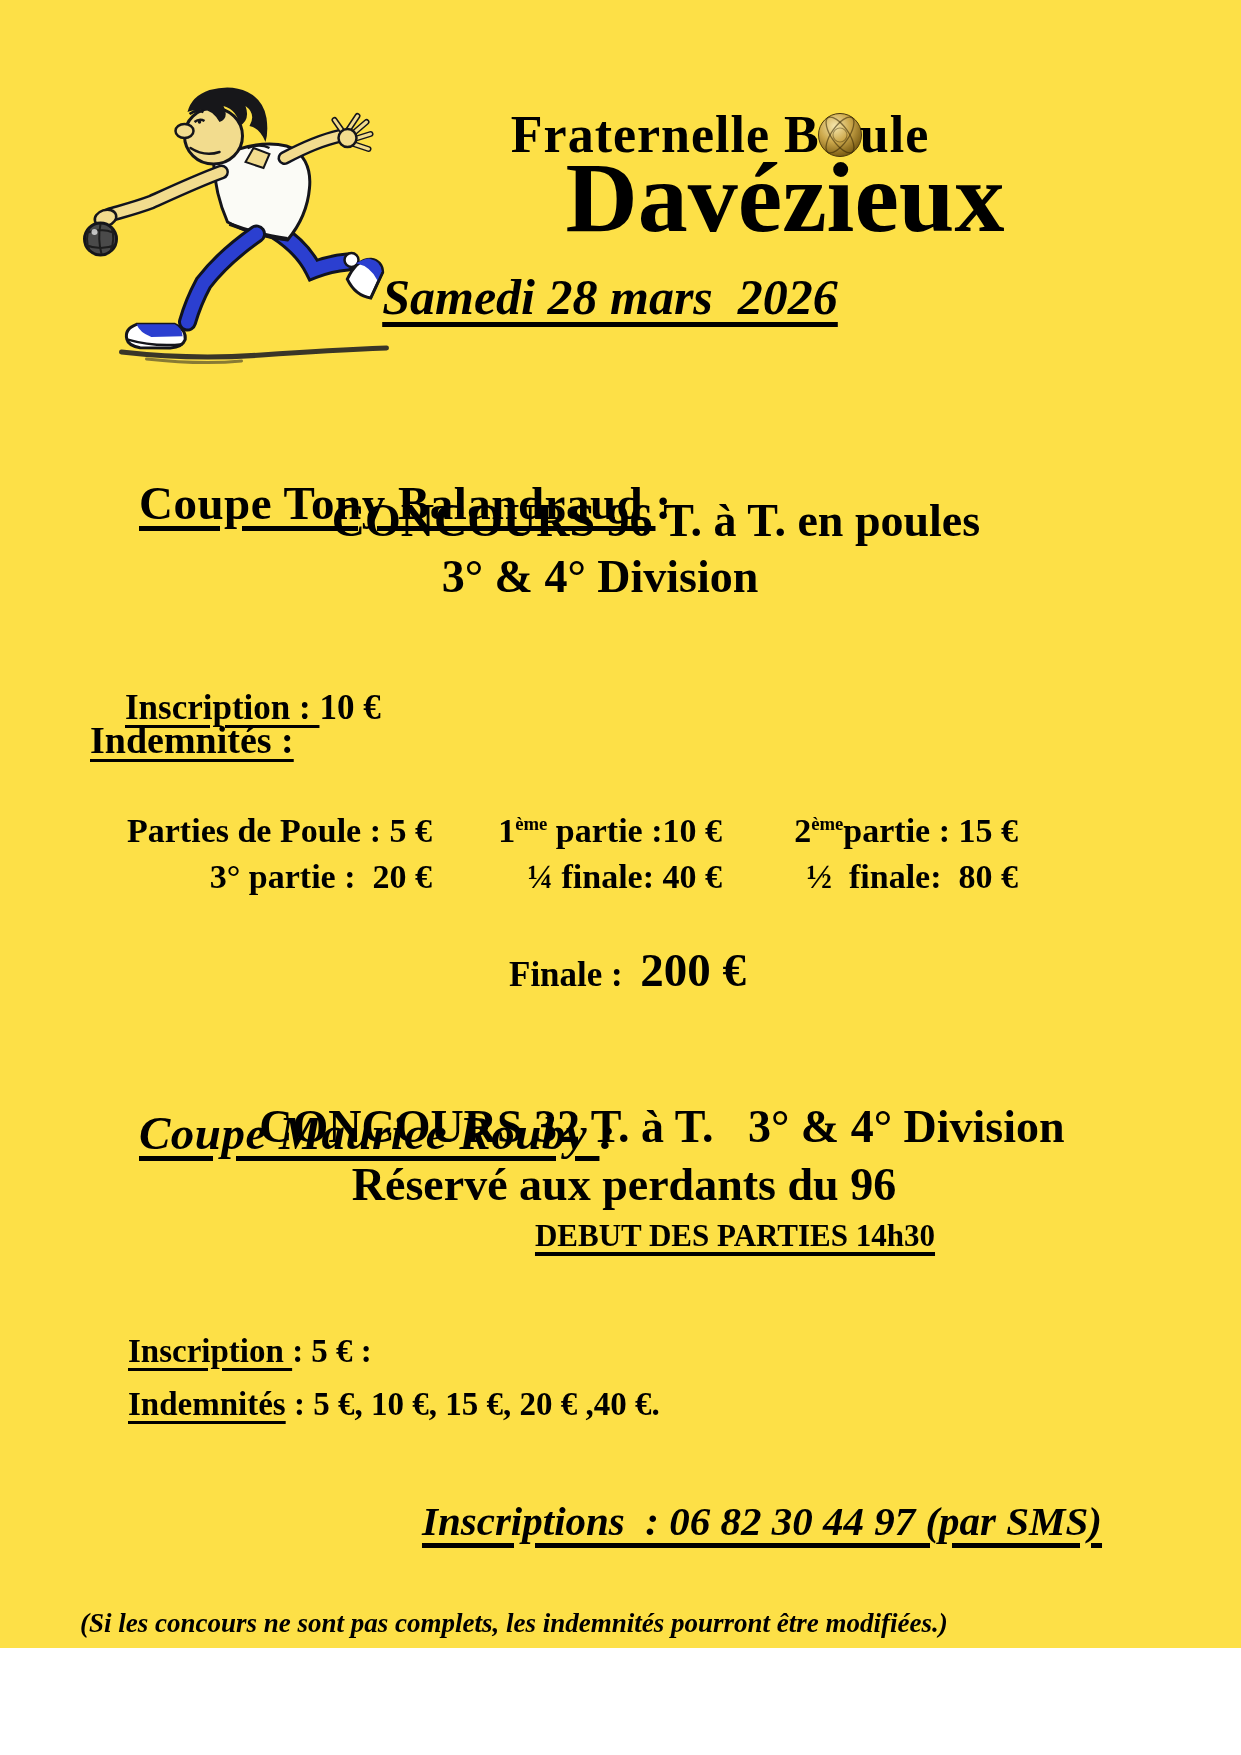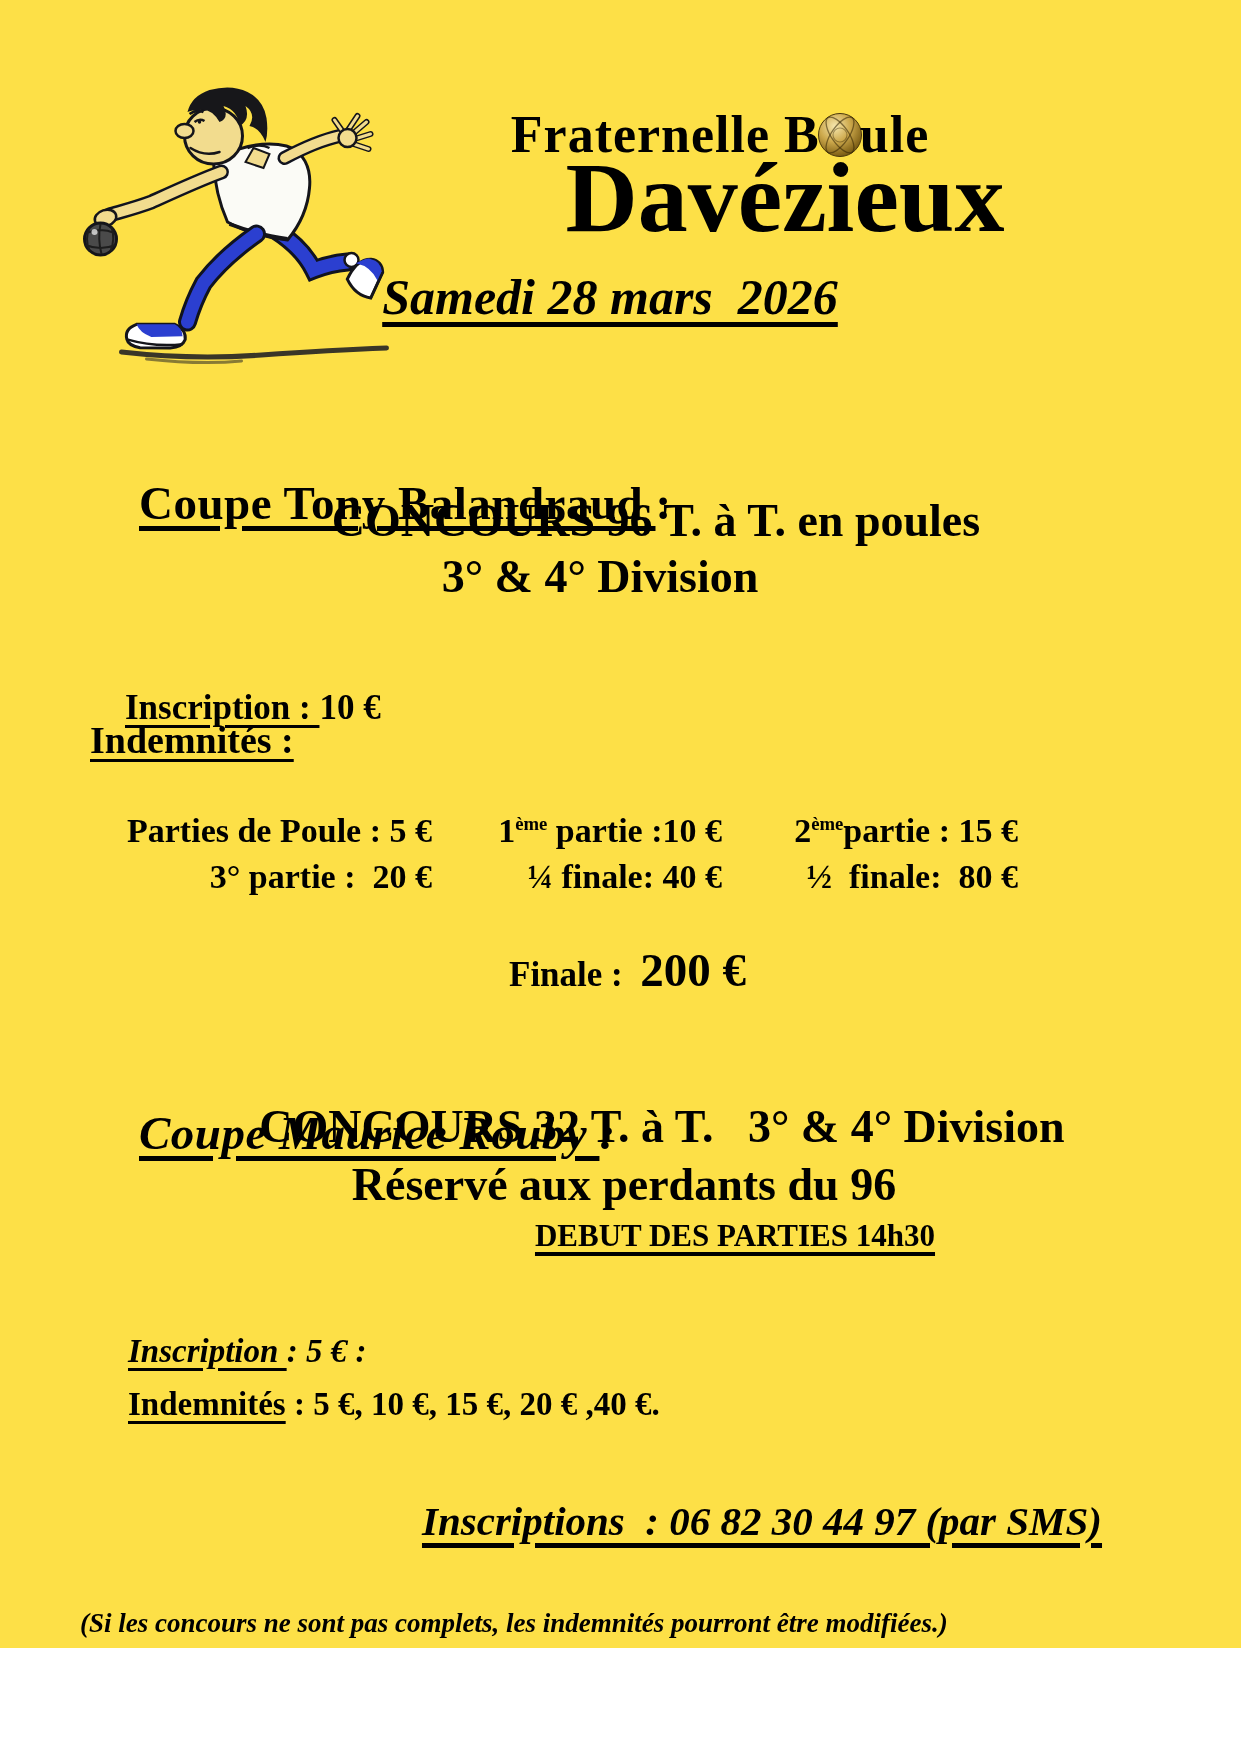--- a/index.html
+++ b/index.html
@@ -44,21 +44,21 @@
   .prize-cell{text-align:right;white-space:pre-wrap;}
   .sup{vertical-align:super;font-size:55%;line-height:0;}
   .finale-line{top:903px;left:0;width:1192px;font-size:35px;font-weight:bold;padding-left:14px;}
   .finale-value{font-size:47px;}
 
   .s2-title{top:1052px;left:90px;font-style:italic;}
   .s2-concours{top:1100px;left:0;width:1324px;font-size:46px;font-weight:bold;}
   .s2-reserve{top:1158px;left:0;width:1248px;font-size:46px;font-weight:bold;}
   .s2-debut{top:1218px;left:0;width:1470px;font-size:31px;font-weight:bold;
             text-decoration:underline;text-decoration-thickness:4px;text-underline-offset:6px;}
-  .s2-inscription{top:1296px;left:95px;font-size:33px;font-weight:bold;font-style:italic;}
+  .s2-inscription{top:1296px;left:95px;font-size:33px;font-weight:bold;}
   .s2-indemnites{top:1349px;left:95px;font-size:33px;font-weight:bold;}
 
   .contact-line{top:1497px;left:0;width:1524px;font-size:41px;font-weight:bold;font-style:italic;
                 text-decoration:underline;text-decoration-thickness:5px;text-underline-offset:8px;}
   .note-line{top:1608px;left:80px;font-size:27px;font-weight:bold;font-style:italic;}
 
   .player-box{top:40px;left:50px;width:348px;height:290px;}
 </style>
 </head>
 <body>

